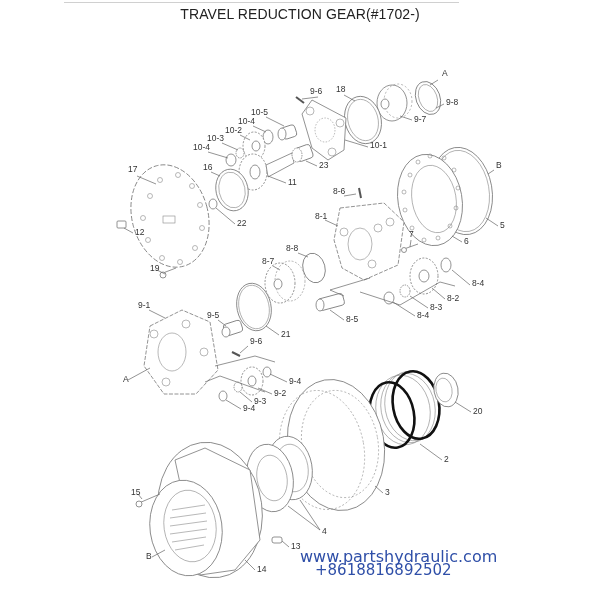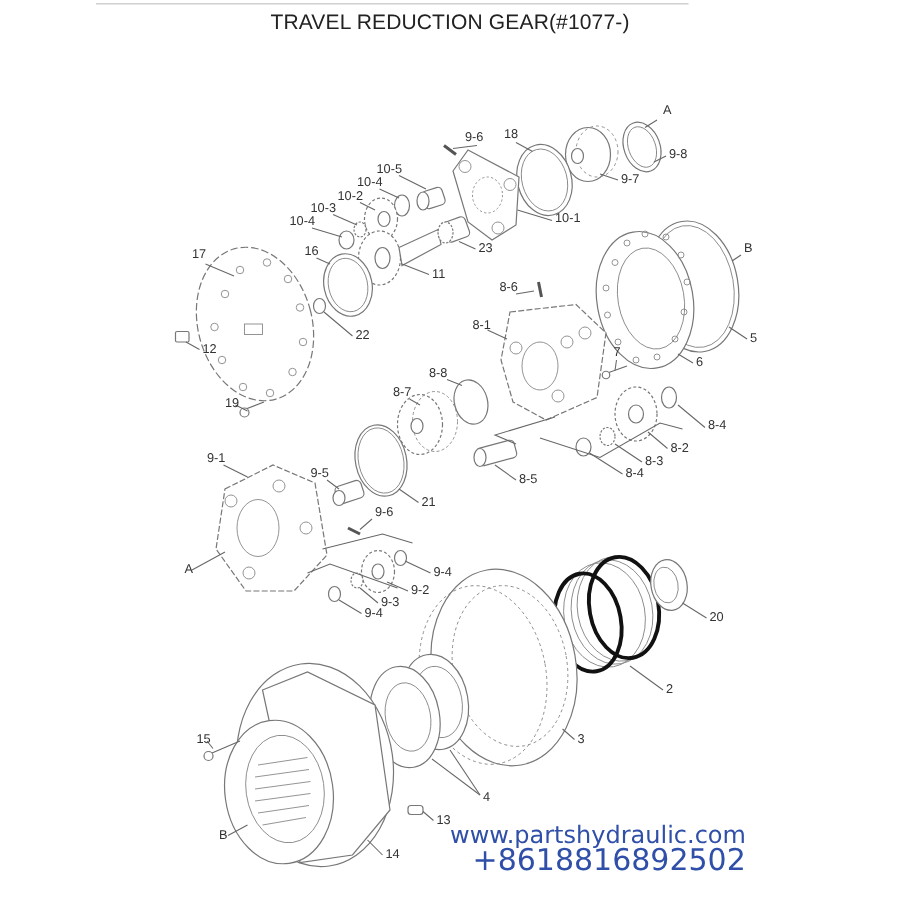--- a/index.html
+++ b/index.html
@@ -3,31 +3,31 @@
   <meta charset="utf-8">
   <style>
     html, body { margin: 0; padding: 0; background: #ffffff; }
     body { width: 600px; height: 600px; position: relative; overflow: hidden; font-family: "Liberation Sans", sans-serif; }
     .top-rule { position: absolute; left: 64px; top: 2px; width: 395px; height: 1px; background: #d0d0d0; }
     .title { position: absolute; left: 0; top: 6px; width: 600px; text-align: center; font-size: 14px; color: #222; letter-spacing: 0.1px; }
     svg.drawing { position: absolute; left: 0; top: 0; width: 600px; height: 600px; }
     .lbl { font-family: "Liberation Sans", sans-serif; font-size: 8.5px; fill: #333; }
     .wm { position: absolute; left: 0; width: 600px; font-family: "DejaVu Sans", sans-serif; color: #2f4fa8; }
     .wm-url { top: 547px; left: 300px; width: auto; font-size: 16px; }
-    .wm-phone { top: 561px; left: 315px; width: auto; font-size: 20px; }
+    .wm-phone { top: 561px; left: 315px; width: auto; font-size: 15px; }
     .ln { stroke: #666; stroke-width: 0.7; fill: none; }
     .pt { stroke: #777; stroke-width: 0.8; fill: #fff; }
     .pt2 { stroke: #888; stroke-width: 0.6; fill: none; }
     .oring { stroke: #111; stroke-width: 2.6; fill: none; }
   </style>
 </head>
 <body>
 
 <div class="top-rule"></div>
-<div class="title">TRAVEL REDUCTION GEAR(#1077-)</div>
+<div class="title">TRAVEL REDUCTION GEAR(#1702-)</div>
 
 <svg class="drawing" viewBox="0 0 600 600" xmlns="http://www.w3.org/2000/svg">
 
   <g>
     <ellipse class="pt" cx="428" cy="98" rx="12" ry="17" transform="rotate(-20 428 98)"></ellipse>
     <ellipse class="pt2" cx="428" cy="98" rx="9" ry="14" transform="rotate(-20 428 98)"></ellipse>
   </g>
   <g>
     <ellipse class="pt" cx="392" cy="103" rx="15" ry="18"></ellipse>
     <ellipse class="pt2" cx="398" cy="101" rx="14" ry="17" stroke-dasharray="2 2"></ellipse>

